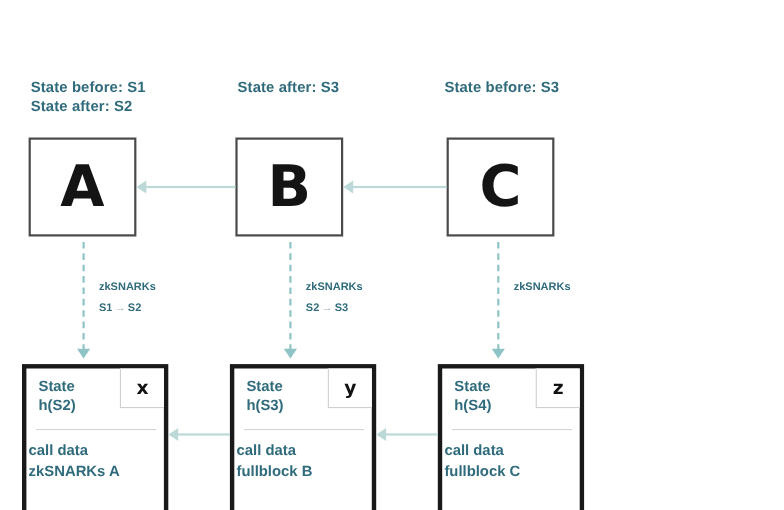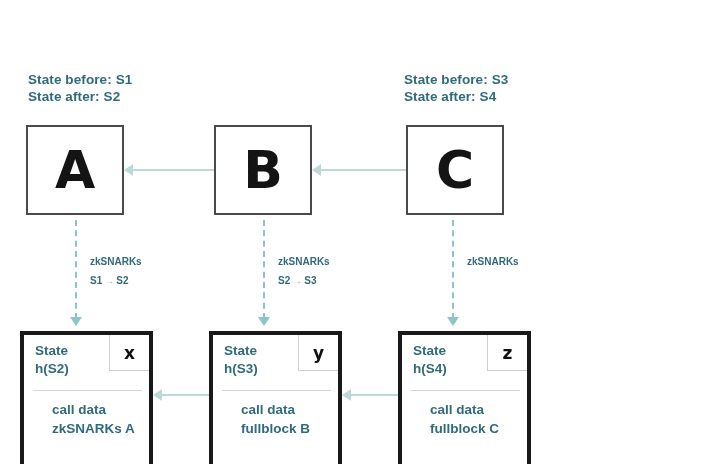--- a/index.html
+++ b/index.html
@@ -161,21 +161,21 @@
   .sbox-div {
     position: absolute;
     left: 9px;
     right: 7px;
     top: 55px;
     height: 1px;
     background: #d4d4d4;
   }
   .sbox-body {
     position: absolute;
-    left: 28px;
+    left: 2px;
     top: 65px;
     color: #2f6b7c;
     font-size: 13.5px;
     font-weight: bold;
     line-height: 19px;
     white-space: nowrap;
   }
   .sbox-body .ln { display: block; }
 
   
@@ -204,25 +204,25 @@
 <body>
 
 <div id="canvas">
 
   <div class="state-label" style="left:28px; top:31px;">
     <span class="ln">State before: S1</span>
     <span class="ln">State after: S2</span>
   </div>
 
   <div class="state-label" style="left:216px; top:31px;">
+    <span class="ln">State after: S3</span>
   </div>
 
   <div class="state-label" style="left:404px; top:31px;">
     <span class="ln">State before: S3</span>
-    <span class="ln">State after: S4</span>
   </div>
 
   <div class="block" style="left:26px; top:85px;">
     <div class="block-letter">A</div>
   </div>
   <div class="block" style="left:214px; top:85px;">
     <div class="block-letter">B</div>
   </div>
   <div class="block" style="left:406px; top:85px;">
     <div class="block-letter">C</div>

